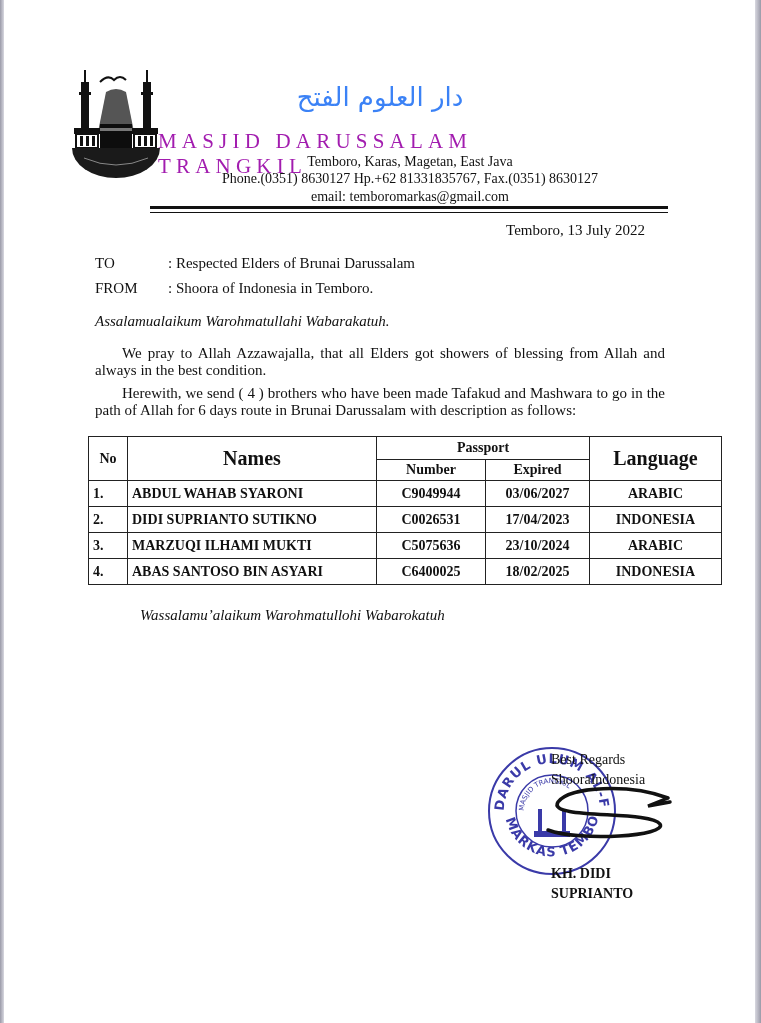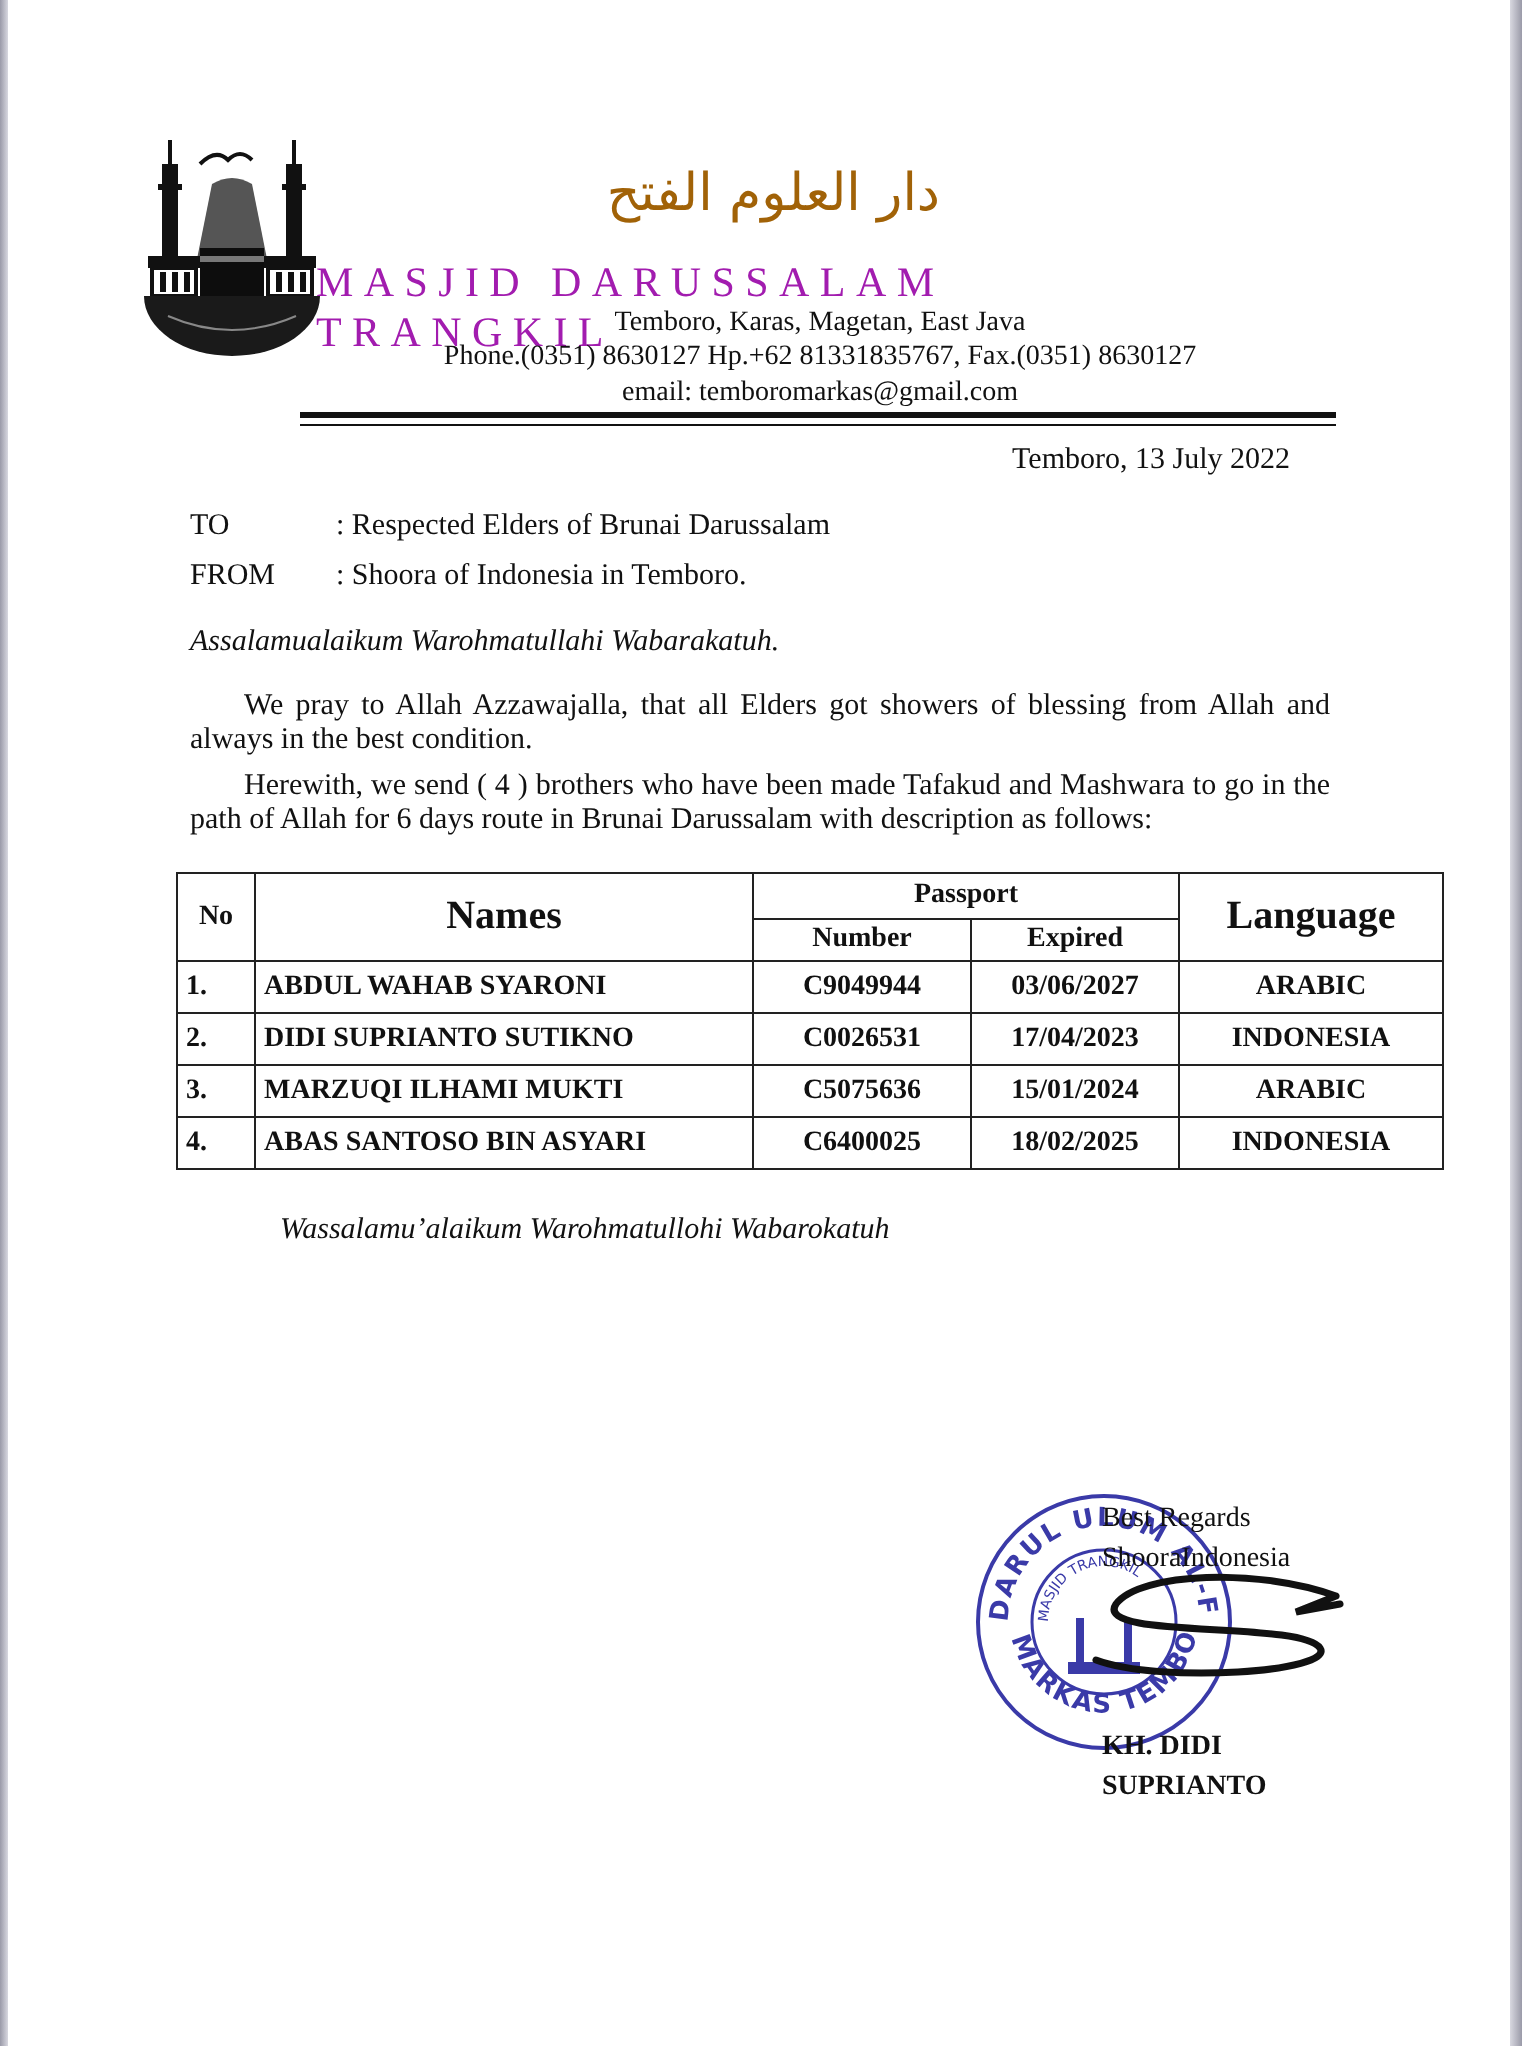--- a/index.html
+++ b/index.html
@@ -7,22 +7,22 @@
       width: 761px; height: 1023px; position: relative; overflow: hidden;
       background: #ffffff;
       font-family: "Liberation Serif", serif; color: #111;
     }
     .edge-left { position: absolute; left: 0; top: 0; width: 4px; height: 1023px;
       background: linear-gradient(to right, #9a9aa8, #d8d8e0); }
     .edge-right { position: absolute; right: 0; top: 0; width: 6px; height: 1023px;
       background: linear-gradient(to right, #d8d8e0, #9a9aa8); }
 
     .logo { position: absolute; left: 70px; top: 62px; width: 92px; height: 118px; }
-    .arabic-title { position: absolute; left: 290px; top: 82px; width: 180px; 
-      font-family: "DejaVu Sans", sans-serif; font-size: 26px; direction: rtl; color: #a16207; }
+    .arabic-title { position: absolute; left: 290px; top: 82px; width: 180px; text-align: center;
+      font-family: "DejaVu Sans", sans-serif; font-size: 26px; direction: rtl; color: #3b82f6; }
     .org-name { position: absolute; left: 158px; top: 129px; width: 450px;
       font-size: 21px; letter-spacing: 5.2px; color: #a21caf; }
     .addr { position: absolute; left: 150px; width: 520px; text-align: center; font-size: 14px; }
     .addr1 { top: 154px; }
     .addr2 { top: 171px; }
     .addr3 { top: 189px; }
     .rule-thick { position: absolute; left: 150px; top: 206px; width: 518px; height: 3px; background: #111; }
     .rule-thin { position: absolute; left: 150px; top: 212px; width: 518px; height: 1px; background: #111; }
 
     .date { position: absolute; left: 480px; top: 222px; width: 165px; text-align: right; font-size: 15px; }
@@ -130,21 +130,21 @@
       <td class="c-no">2.</td>
       <td class="c-name">DIDI SUPRIANTO SUTIKNO</td>
       <td class="c-num">C0026531</td>
       <td class="c-exp">17/04/2023</td>
       <td class="c-lang">INDONESIA</td>
     </tr>
     <tr>
       <td class="c-no">3.</td>
       <td class="c-name">MARZUQI ILHAMI MUKTI</td>
       <td class="c-num">C5075636</td>
-      <td class="c-exp">15/01/2024</td>
+      <td class="c-exp">23/10/2024</td>
       <td class="c-lang">ARABIC</td>
     </tr>
     <tr>
       <td class="c-no">4.</td>
       <td class="c-name">ABAS SANTOSO BIN ASYARI</td>
       <td class="c-num">C6400025</td>
       <td class="c-exp">18/02/2025</td>
       <td class="c-lang">INDONESIA</td>
     </tr>
   </tbody>

